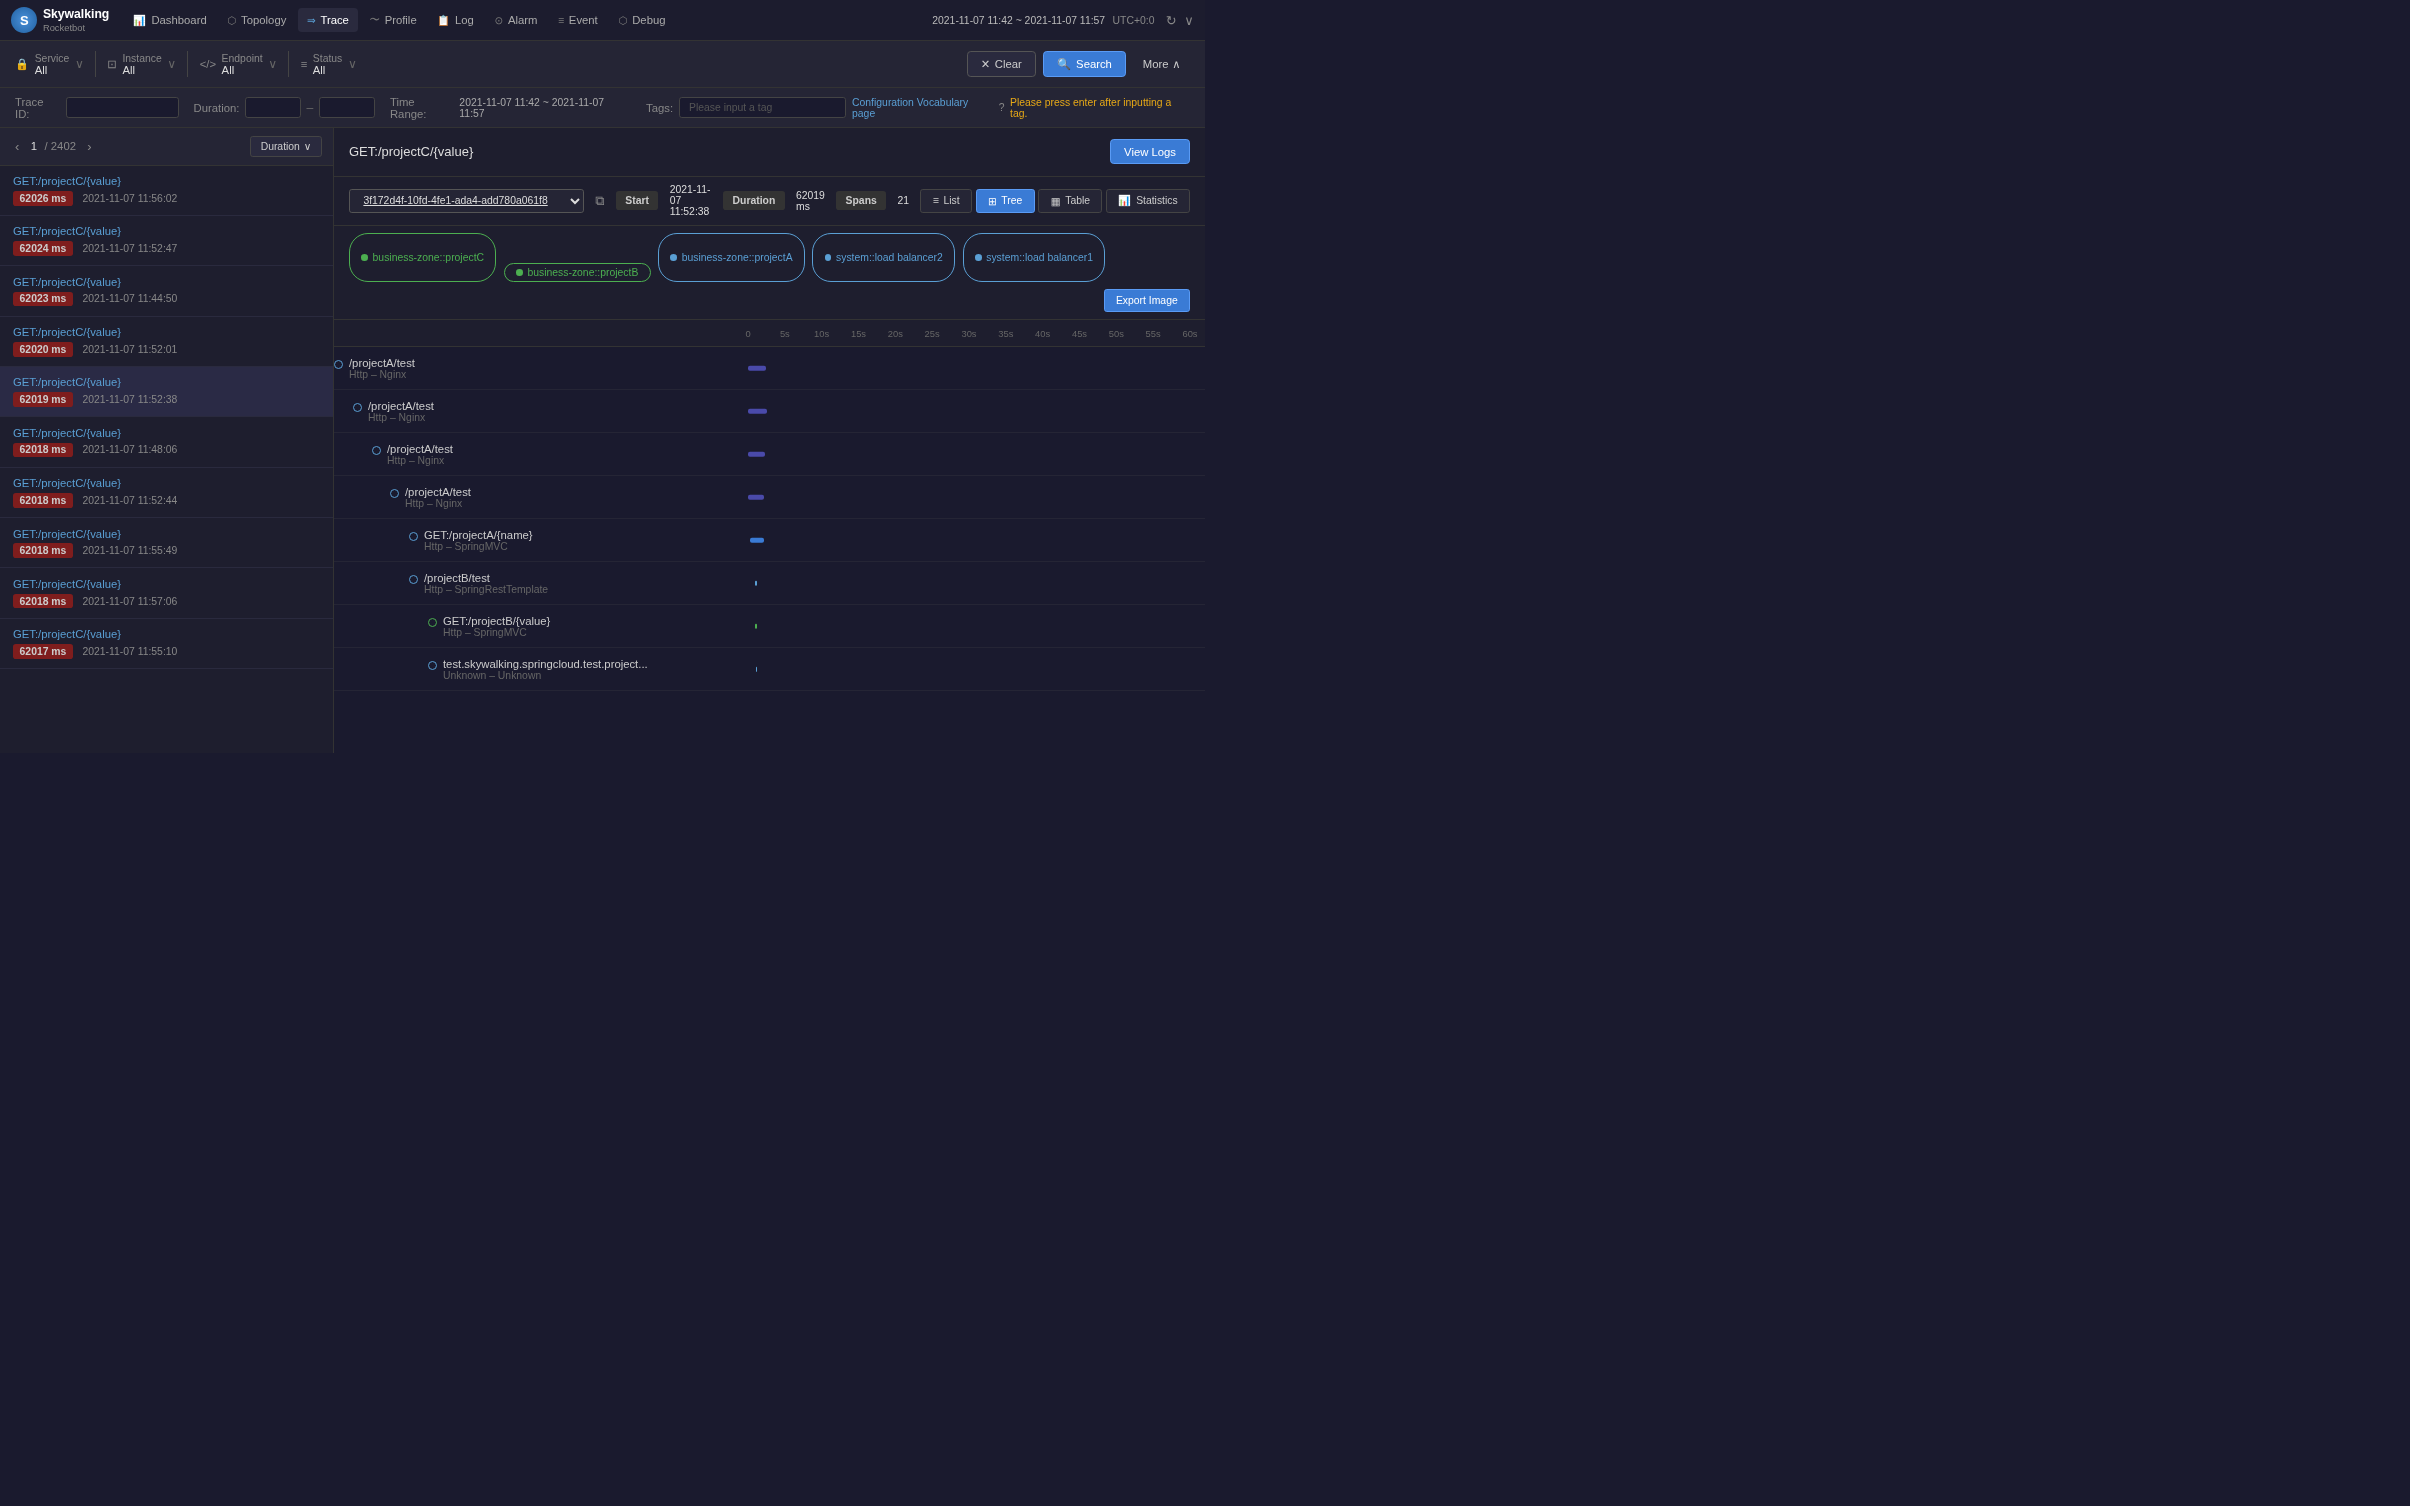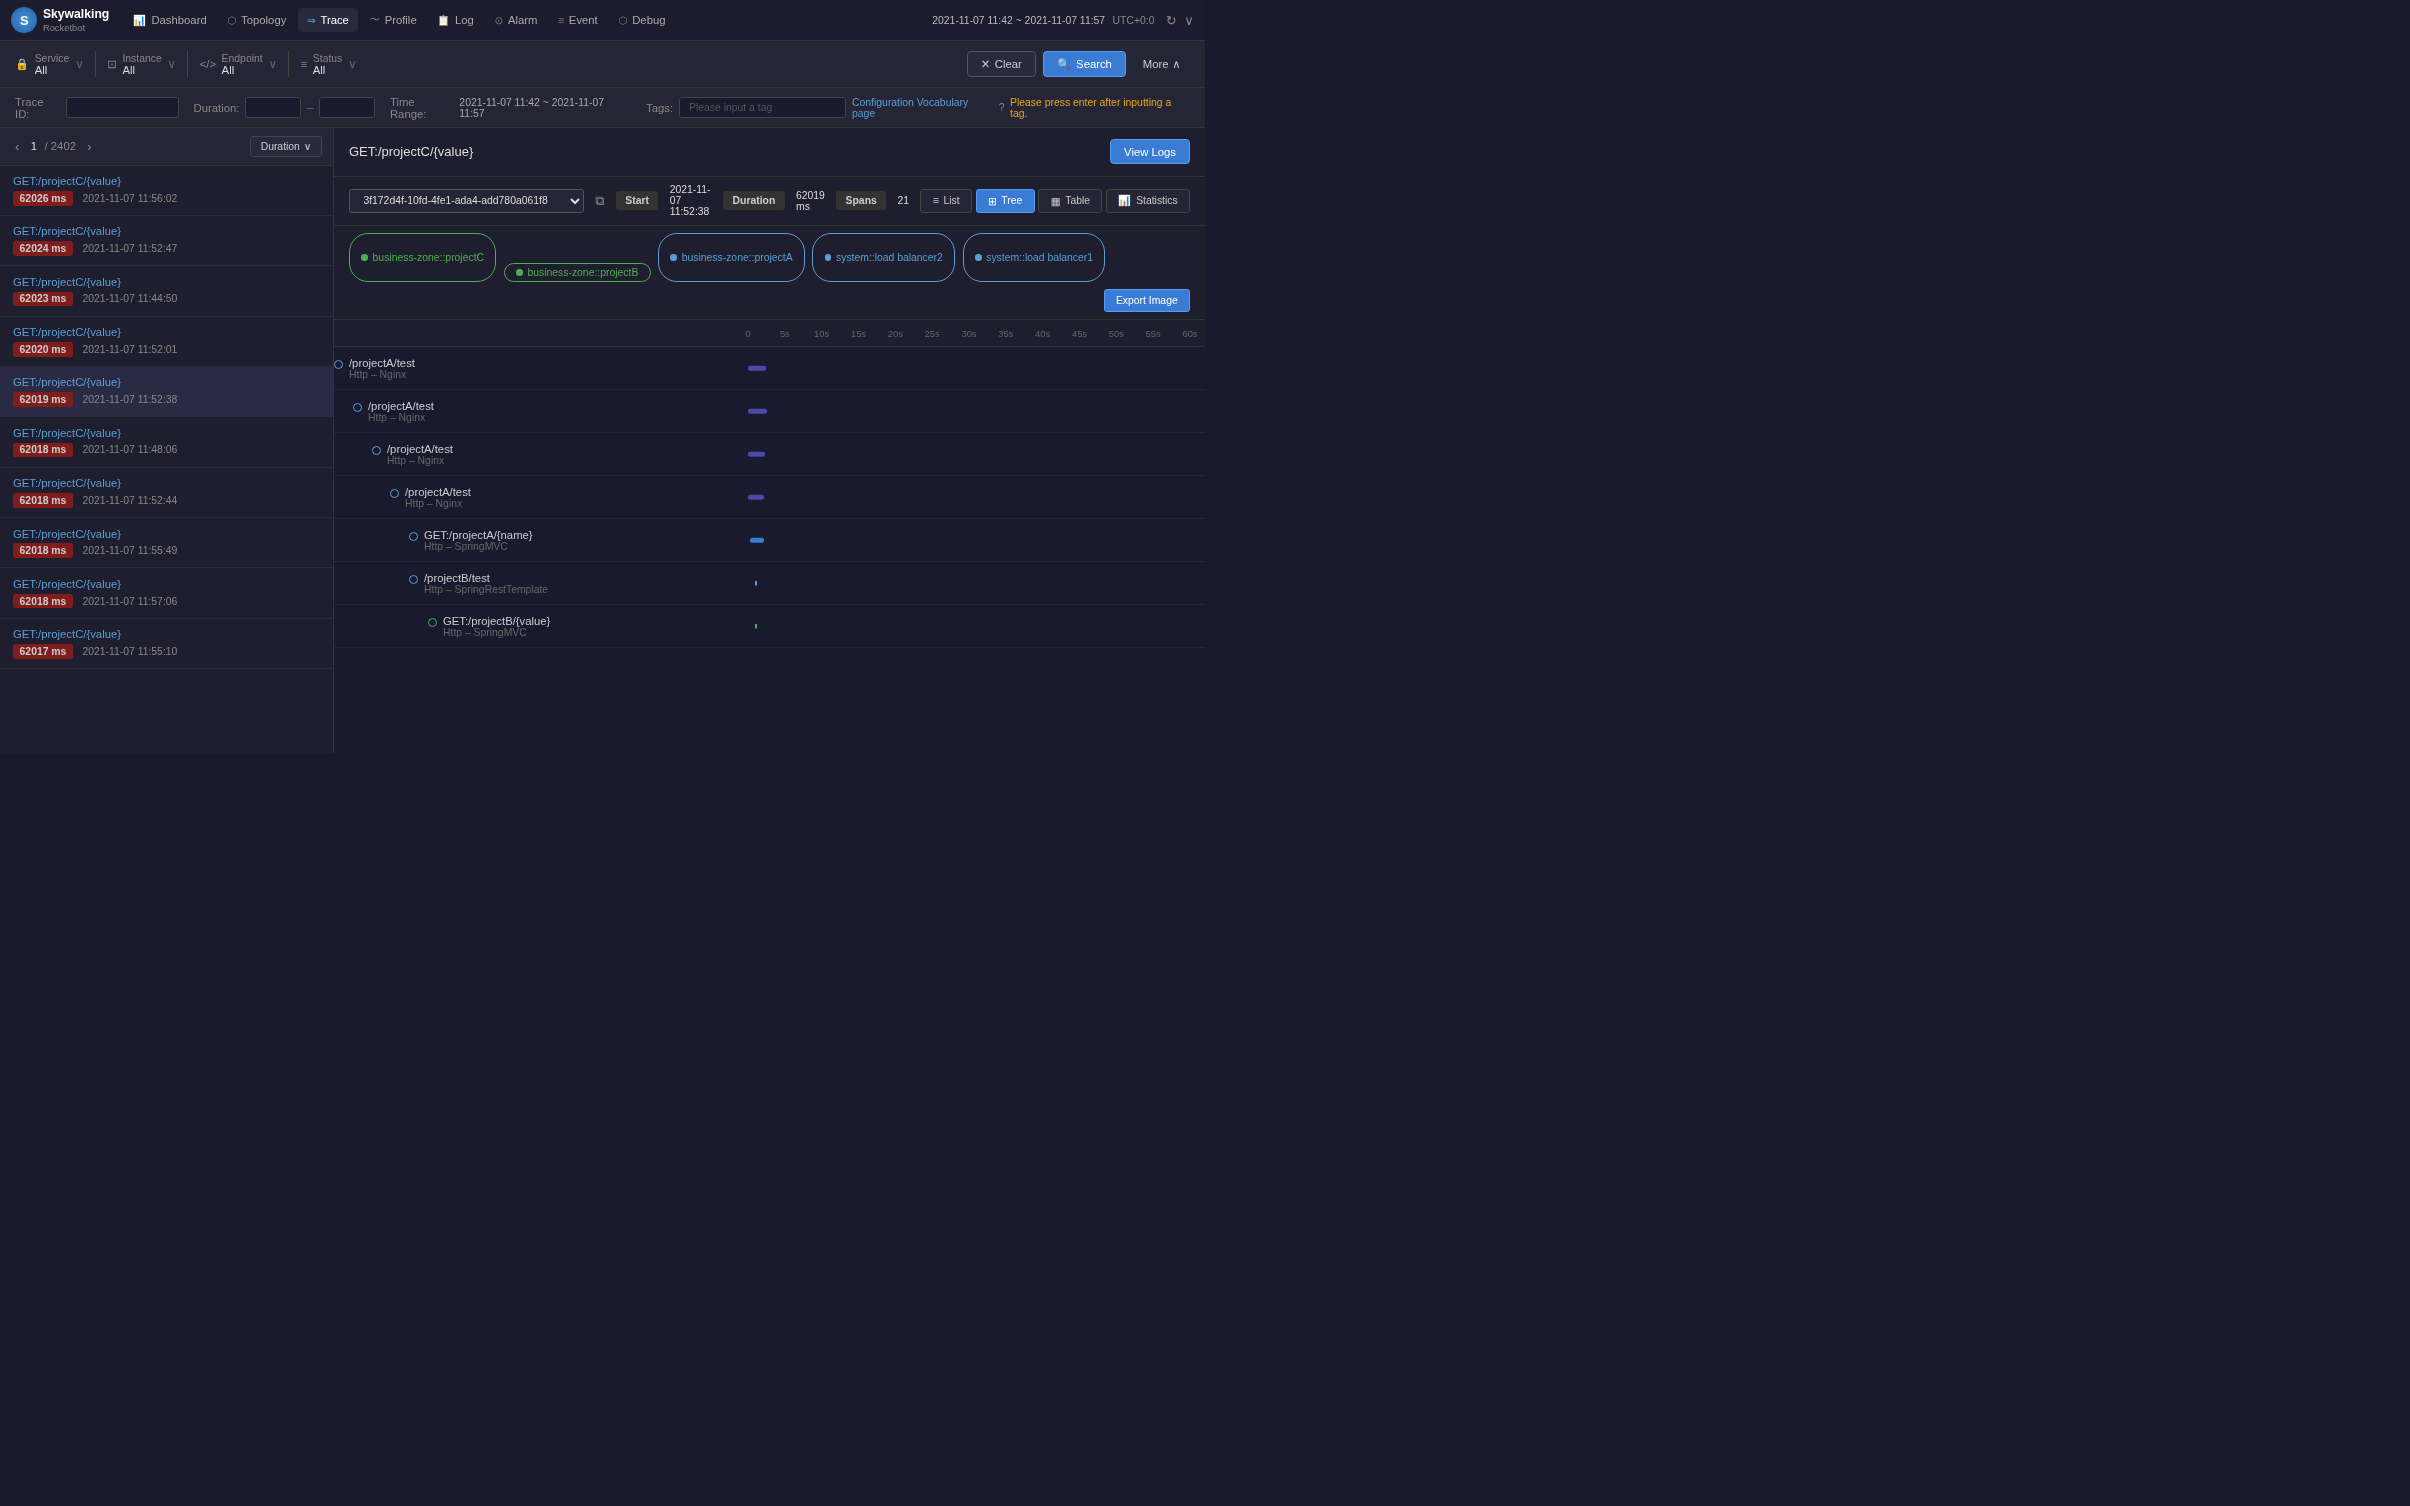--- a/index.html
+++ b/index.html
@@ -176,21 +176,21 @@
       padding: 5.6px 13px; border-radius: 3.8px; cursor: pointer; font-size: 11.3px;
     }
     .detail-meta {
       padding: 7.5px 15px;
       display: flex; align-items: center; gap: 11.3px;
       border-bottom: 0.9px solid #333;
       background: #1e1e2e;
     }
     .trace-id-select {
       background: #252535; border: 0.9px solid #555; color: #ddd;
-      padding: 4.7px 9.4px; border-radius: 2.8px; font-size: 10.4px; min-width: 235px;
+      padding: 4.7px 9.4px; border-radius: 2.8px; font-size: 10.4px; min-width: 235px; text-decoration: underline;
     }
     .copy-icon { color: #888; cursor: pointer; font-size: 13px; }
     .meta-badge {
       background: #333; color: #ccc;
       padding: 3.8px 9.4px; border-radius: 2.8px; font-size: 10.4px; font-weight: 600;
     }
     .meta-value { color: #ddd; font-size: 10.4px; }
     .view-tabs {
       margin-left: auto;
       display: flex; gap: 3.8px;
@@ -677,17 +677,31 @@
         <div class="span-info">
           <div class="span-name">GET:/projectB/{value}</div>
           <div class="span-sub">Http – SpringMVC</div>
         </div>
       </div>
     </div>
     <div class="span-bar-area">
       <div class="span-bar" style="left:1.6%;width:0.4%;background:#4caf50"></div>
     </div>
   </div>
+          <div class="span-row">
+    <div class="span-left">
+      <div class="span-indent" style="padding-left:94px">
+        <span class="span-dot" style="border-color:#5a9fd4;background:transparent"></span>
+        <div class="span-info">
+          <div class="span-name">test.skywalking.springcloud.test.project...</div>
+          <div class="span-sub">Unknown – Unknown</div>
+        </div>
+      </div>
+    </div>
+    <div class="span-bar-area">
+      <div class="span-bar" style="left:1.7%;width:0.2%;background:#5a9fd4"></div>
+    </div>
+  </div>
         </div>
     </div>
   </div>
 </div>
 
 
 </body></html>

